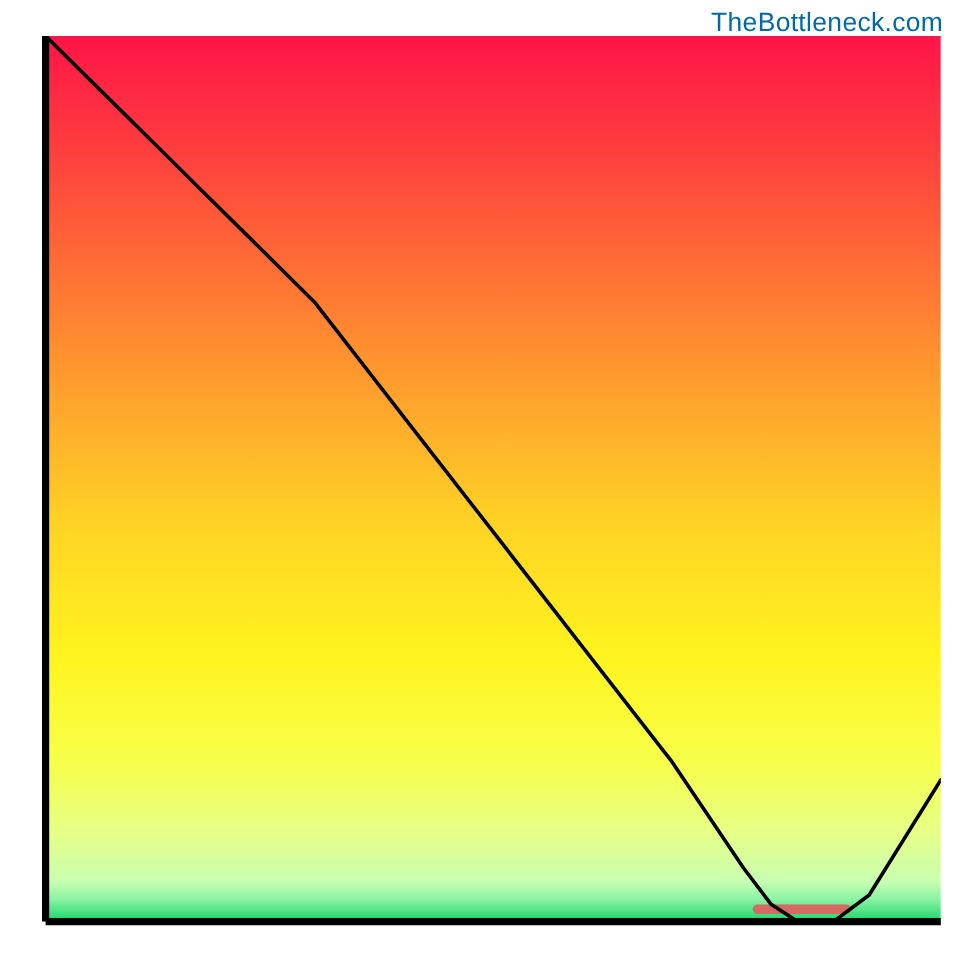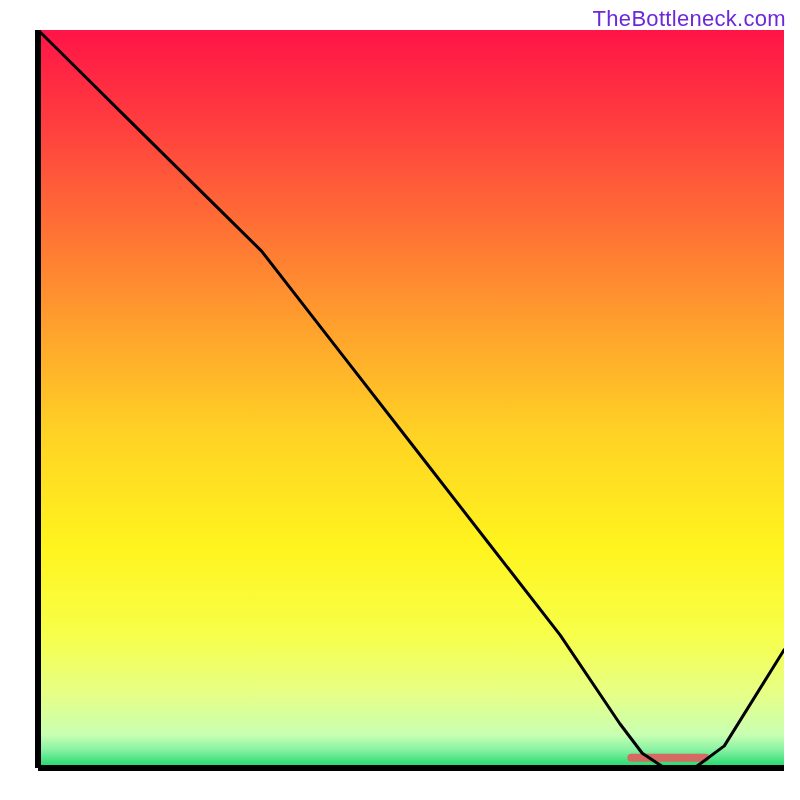--- a/index.html
+++ b/index.html
@@ -13,21 +13,21 @@
   }
   .wrap {
     position: relative;
     width: 800px;
     height: 800px;
   }
   .watermark {
     position: absolute;
     top: 6px;
     right: 14px;
-    color: #6d28d9;
+    color: #0369a1;
     font-size: 22px;
     font-weight: 500;
     letter-spacing: 0.3px;
     z-index: 5;
   }
   svg {
     position: absolute;
     top: 0;
     left: 0;
   }

